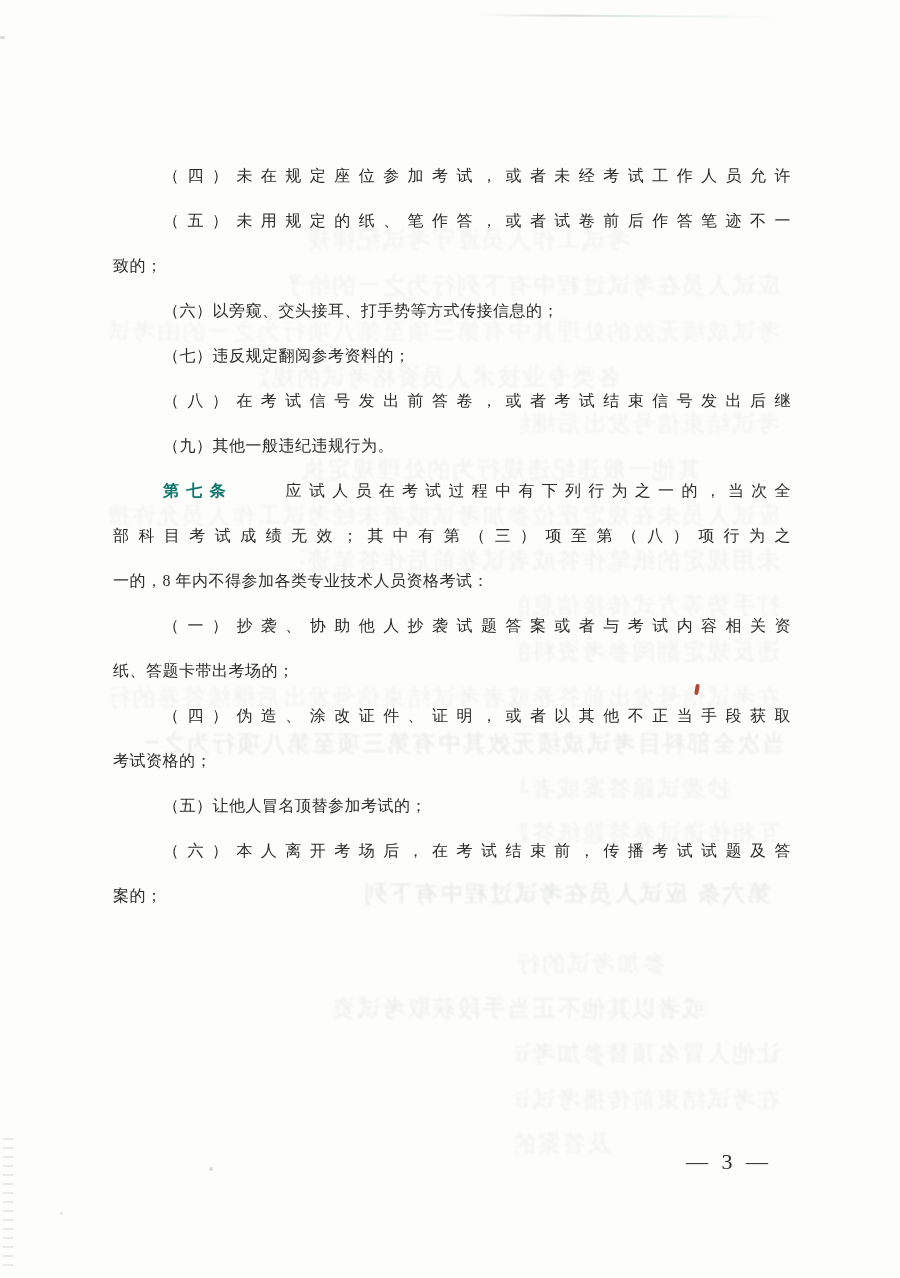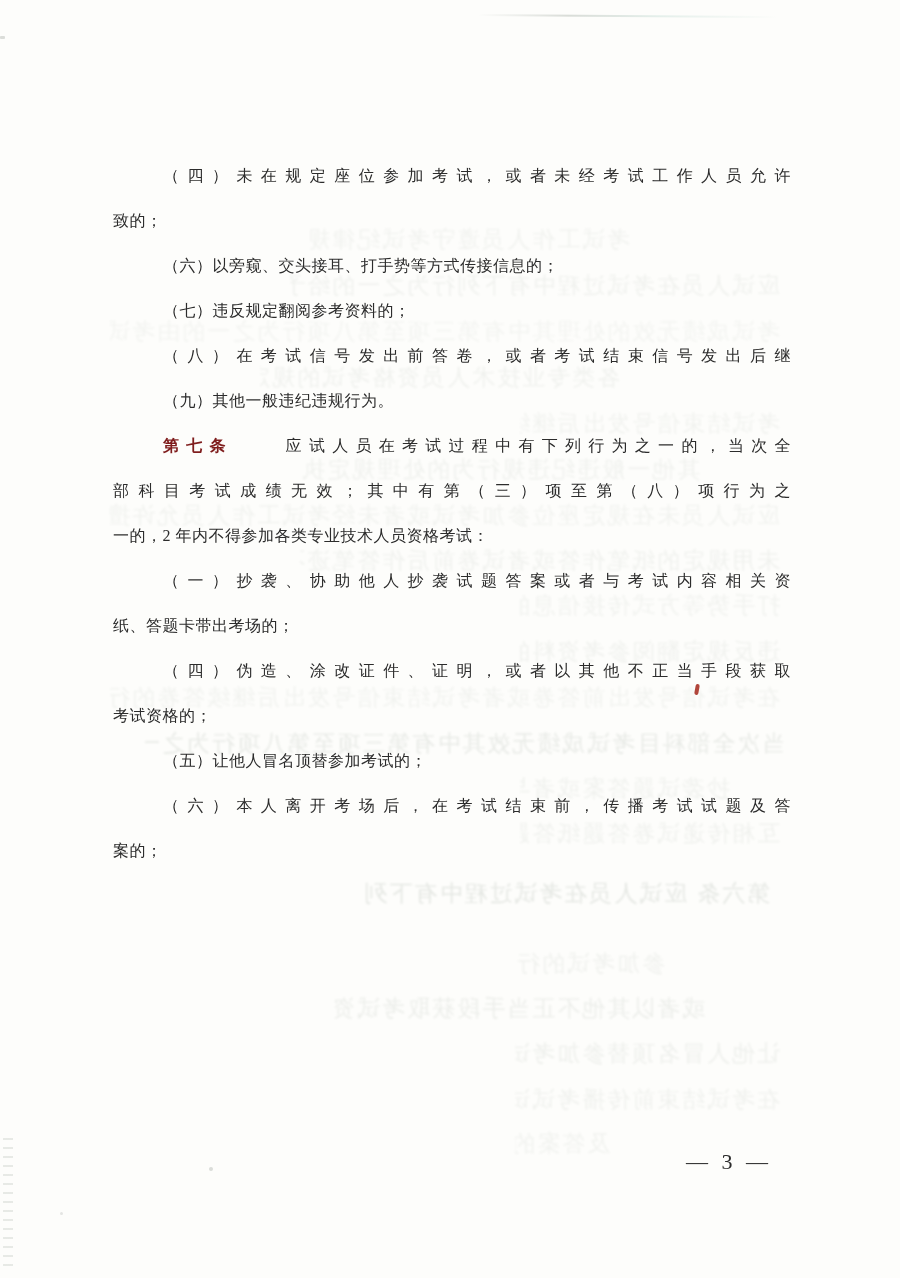--- a/index.html
+++ b/index.html
@@ -33,21 +33,21 @@
     color:#2c2c2c;
     font-size:16px;
     font-family:Liberation Serif, serif;
   }
   .line {
     height:45px; line-height:45px;
     letter-spacing:0.5px;
   }
   .line.indent { padding-left:50px; }
   .line.full { text-align:justify; text-align-last:justify; }
-  .bold-head { font-weight:900; color:#7f1d1d; }
+  .bold-head { font-weight:900; color:#0f766e; }
   .gap { display:inline-block; width:46px; height:1px; }
   .page-number {
     position:absolute; left:686px; top:1146px;
     z-index:2;
     font-size:22px; letter-spacing:4px; color:#2c2c2c;
     line-height:32px;
   }
   
   .hairline {
     position:absolute; left:478px; top:15px; width:300px; height:2px;
@@ -93,28 +93,29 @@
       <div class="bleed" style="top: 880px; left: 330px; width: 440px; opacity: 0.15; color: rgb(95, 112, 95);">第六条 应试人员在考试过程中有下列</div>
       <div class="bleed" style="top: 950px; left: 515px; width: 150px; opacity: 0.08; color: rgb(95, 112, 95);">参加考试的行</div>
       <div class="bleed" style="top: 995px; left: 335px; width: 370px; opacity: 0.1; color: rgb(95, 112, 95);">或者以其他不正当手段获取考试资格</div>
       <div class="bleed" style="top: 1040px; left: 515px; width: 265px; opacity: 0.09; color: rgb(95, 112, 95);">让他人冒名顶替参加考试（</div>
       <div class="bleed" style="top: 1086px; left: 515px; width: 265px; opacity: 0.08; color: rgb(95, 112, 95);">在考试结束前传播考试试题（</div>
       <div class="bleed" style="top: 1130px; left: 515px; width: 95px; opacity: 0.07; color: rgb(95, 112, 95);">及答案的</div>
     </div>
 
   <div class="text-column">
       <div class="line indent full">（四）未在规定座位参加考试，或者未经考试工作人员允许</div>
+      <div class="line indent full">（五）未用规定的纸、笔作答，或者试卷前后作答笔迹不一</div>
       <div class="line">致的；</div>
       <div class="line indent">（六）以旁窥、交头接耳、打手势等方式传接信息的；</div>
       <div class="line indent">（七）违反规定翻阅参考资料的；</div>
       <div class="line indent full">（八）在考试信号发出前答卷，或者考试结束信号发出后继</div>
       <div class="line indent">（九）其他一般违纪违规行为。</div>
       <div class="line indent full"><span class="bold-head">第七条</span><span class="gap"></span><span>应试人员在考试过程中有下列行为之一的，当次全</span></div>
       <div class="line full">部科目考试成绩无效；其中有第（三）项至第（八）项行为之</div>
-      <div class="line">一的，2 年内不得参加各类专业技术人员资格考试：</div>
+      <div class="line">一的，8 年内不得参加各类专业技术人员资格考试：</div>
       <div class="line indent full">（一）抄袭、协助他人抄袭试题答案或者与考试内容相关资</div>
       <div class="line">纸、答题卡带出考场的；</div>
       <div class="line indent full">（四）伪造、涂改证件、证明，或者以其他不正当手段获取</div>
       <div class="line">考试资格的；</div>
       <div class="line indent">（五）让他人冒名顶替参加考试的；</div>
       <div class="line indent full">（六）本人离开考场后，在考试结束前，传播考试试题及答</div>
       <div class="line">案的；</div>
     </div>
 
   <div class="page-number">— 3 —</div>

